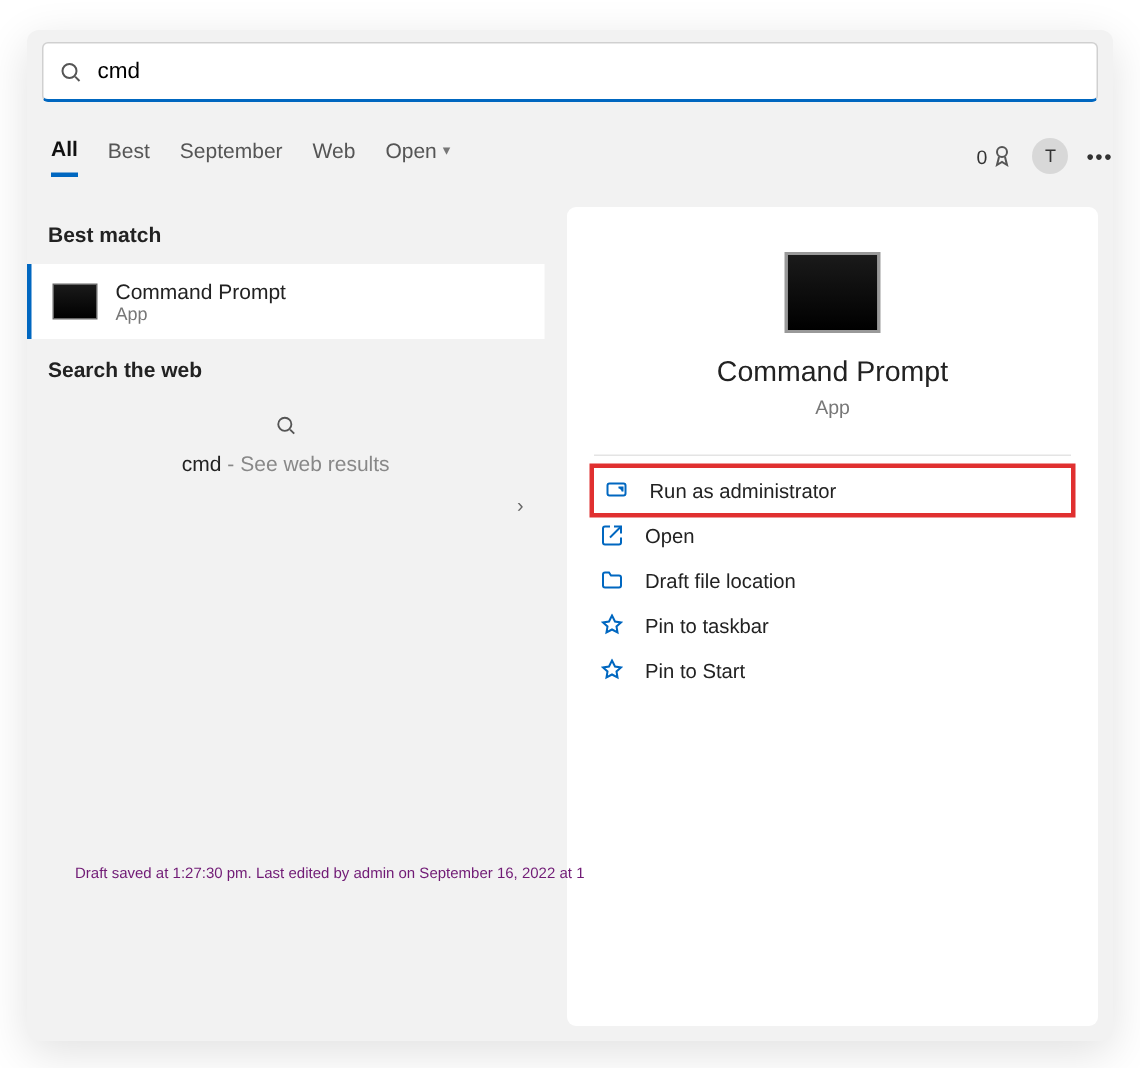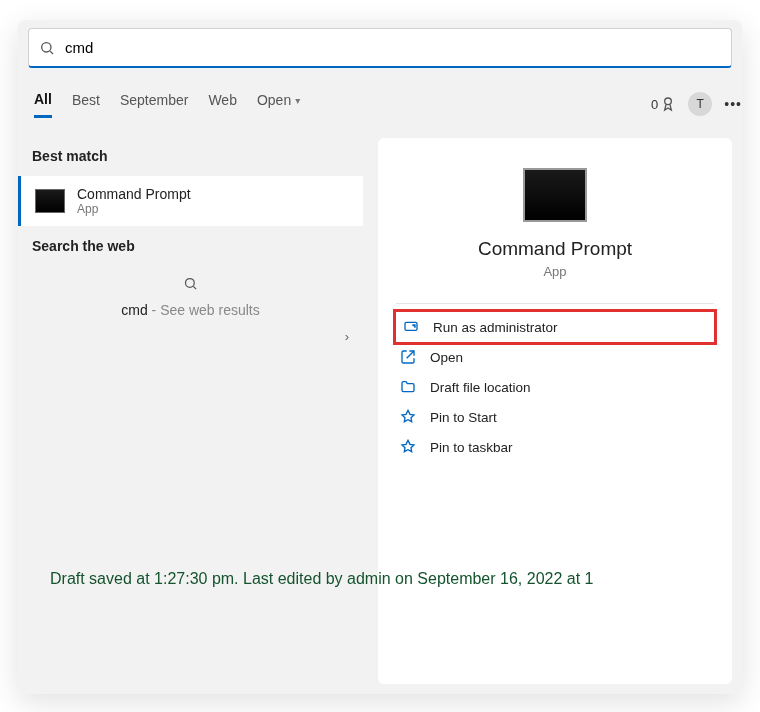--- a/index.html
+++ b/index.html
@@ -9,22 +9,22 @@
     position: absolute;
     left: 18px; top: 20px;
     width: 724px; height: 674px;
     background: #f2f2f2;
     border-radius: 8px;
     box-shadow: 0 8px 30px rgba(0,0,0,0.12);
   }
   .footer-text {
     position: absolute;
     left: 50px; bottom: 4px;
-    font-size: 16px;
-    color: #14532d;
+    font-size: 10px;
+    color: #701a75;
     white-space: nowrap;
   }
 
   
   .search-wrap {
     position: absolute;
     left: 10px; right: 10px; top: 8px;
     height: 40px;
     background: #fff;
     border: 1px solid #d0d0d0;
@@ -240,28 +240,28 @@
           <svg viewBox="0 0 24 24" fill="none" stroke="currentColor" stroke-width="2">
               <path d="M3 6a2 2 0 0 1 2-2h4l2 3h8a2 2 0 0 1 2 2v8a2 2 0 0 1-2 2H5a2 2 0 0 1-2-2V6z"></path>
             </svg>
           <span>Draft file location</span>
         </div>
 
         <div class="action">
           <svg viewBox="0 0 24 24" fill="none" stroke="currentColor" stroke-width="2">
               <path d="M12 2l3 6 6 1-4.5 4 1 6-5.5-3-5.5 3 1-6L3 9l6-1 3-6z"></path>
             </svg>
+          <span>Pin to taskbar</span>
+        </div>
+
+        <div class="action">
+          <svg viewBox="0 0 24 24" fill="none" stroke="currentColor" stroke-width="2">
+              <path d="M12 2l3 6 6 1-4.5 4 1 6-5.5-3-5.5 3 1-6L3 9l6-1 3-6z"></path>
+            </svg>
           <span>Pin to Start</span>
-        </div>
-
-        <div class="action">
-          <svg viewBox="0 0 24 24" fill="none" stroke="currentColor" stroke-width="2">
-              <path d="M12 2l3 6 6 1-4.5 4 1 6-5.5-3-5.5 3 1-6L3 9l6-1 3-6z"></path>
-            </svg>
-          <span>Pin to taskbar</span>
         </div>
 
       </div>
     </div>
 
   </div>
 
   <div class="footer-text">Draft saved at 1:27:30 pm. Last edited by admin on September 16, 2022 at 1</div>
 </div>
 

